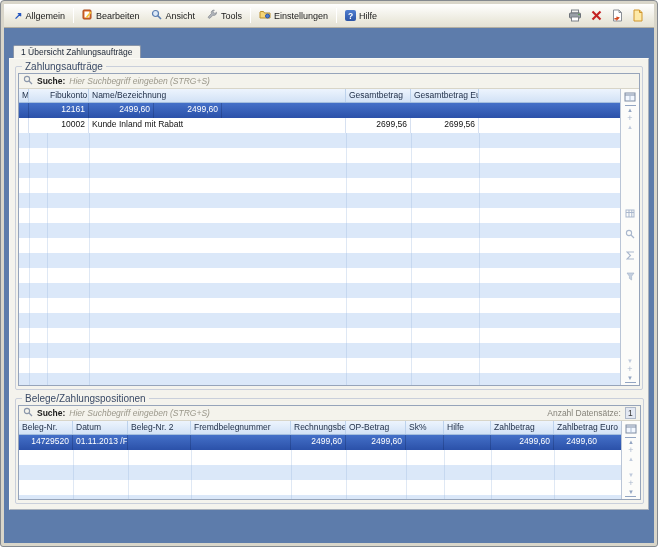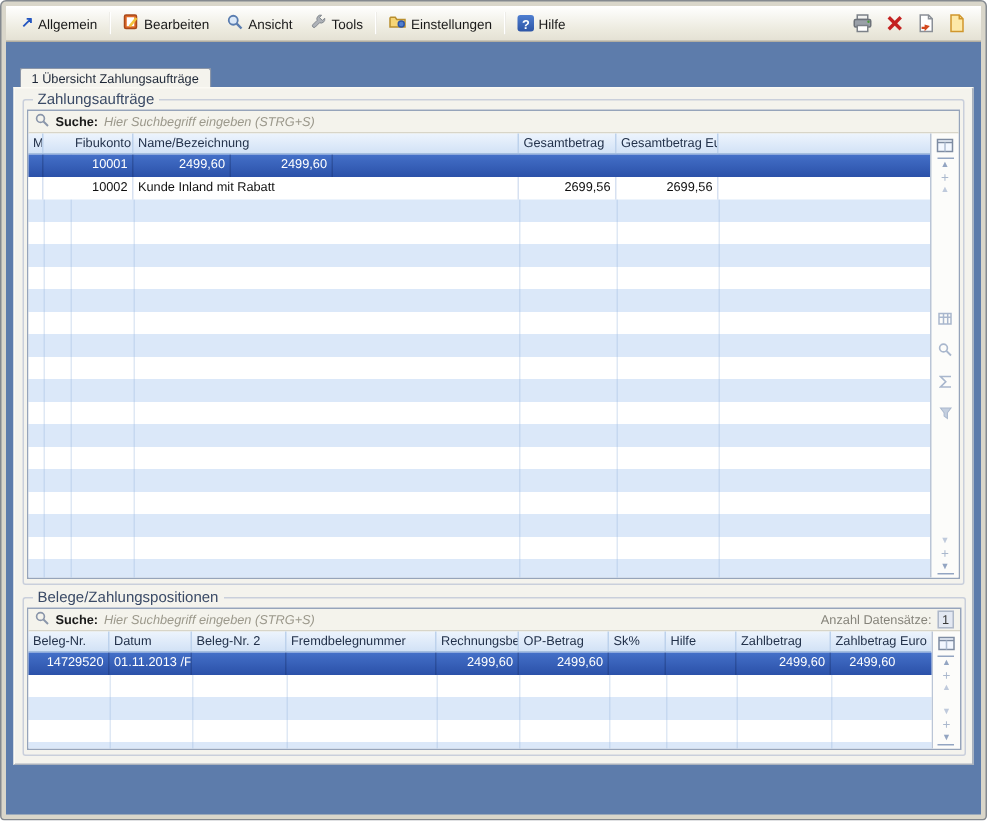--- a/index.html
+++ b/index.html
@@ -218,21 +218,21 @@
                 <div class="grow selected">
                   <span class="cell c-m"></span>
                   <span class="cell c-st">
                     <span>
                       <svg width="10" height="11" viewBox="0 0 10 11">
                           <rect x="1" y="1" width="7" height="9" fill="#ffffff" stroke="#8a98ac"></rect>
                           <path d="M2.5 6 L4.3 8 L8 3.5" fill="none" stroke="#3fae3f" stroke-width="1.6"></path>
                         </svg>
                     </span>
                   </span>
-                  <span class="cell c-fibu num">10001</span>
+                  <span class="cell c-fibu num">12161</span>
                   <span class="cell c-gb num">2499,60</span>
                   <span class="cell c-gbe num">2499,60</span>
                   <span class="cell c-fill"></span>
                 </div>
 
                 <div class="grow plain">
                   <span class="cell c-m"></span>
                   <span class="cell c-st">
                     <span>
                       <svg width="10" height="11" viewBox="0 0 10 11">

